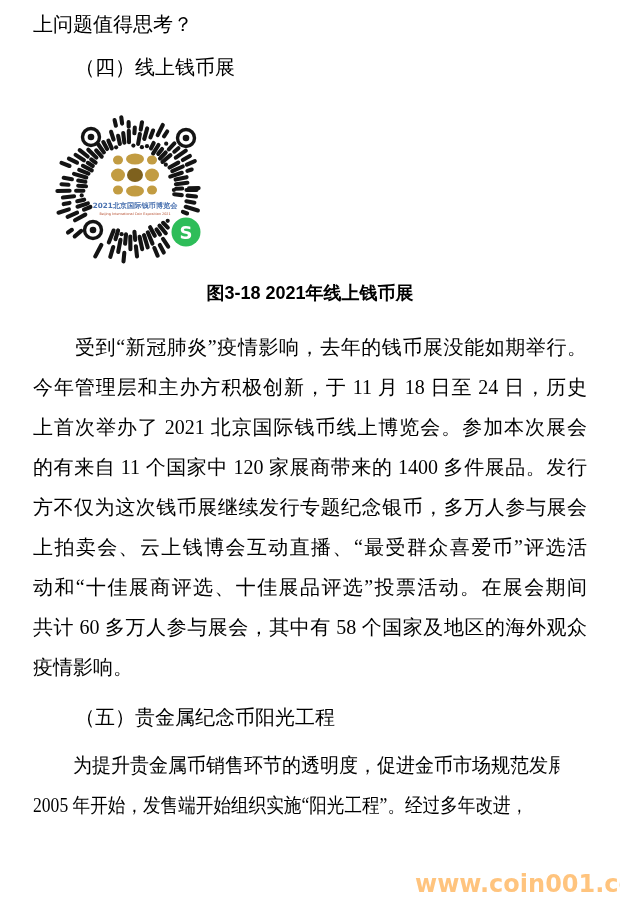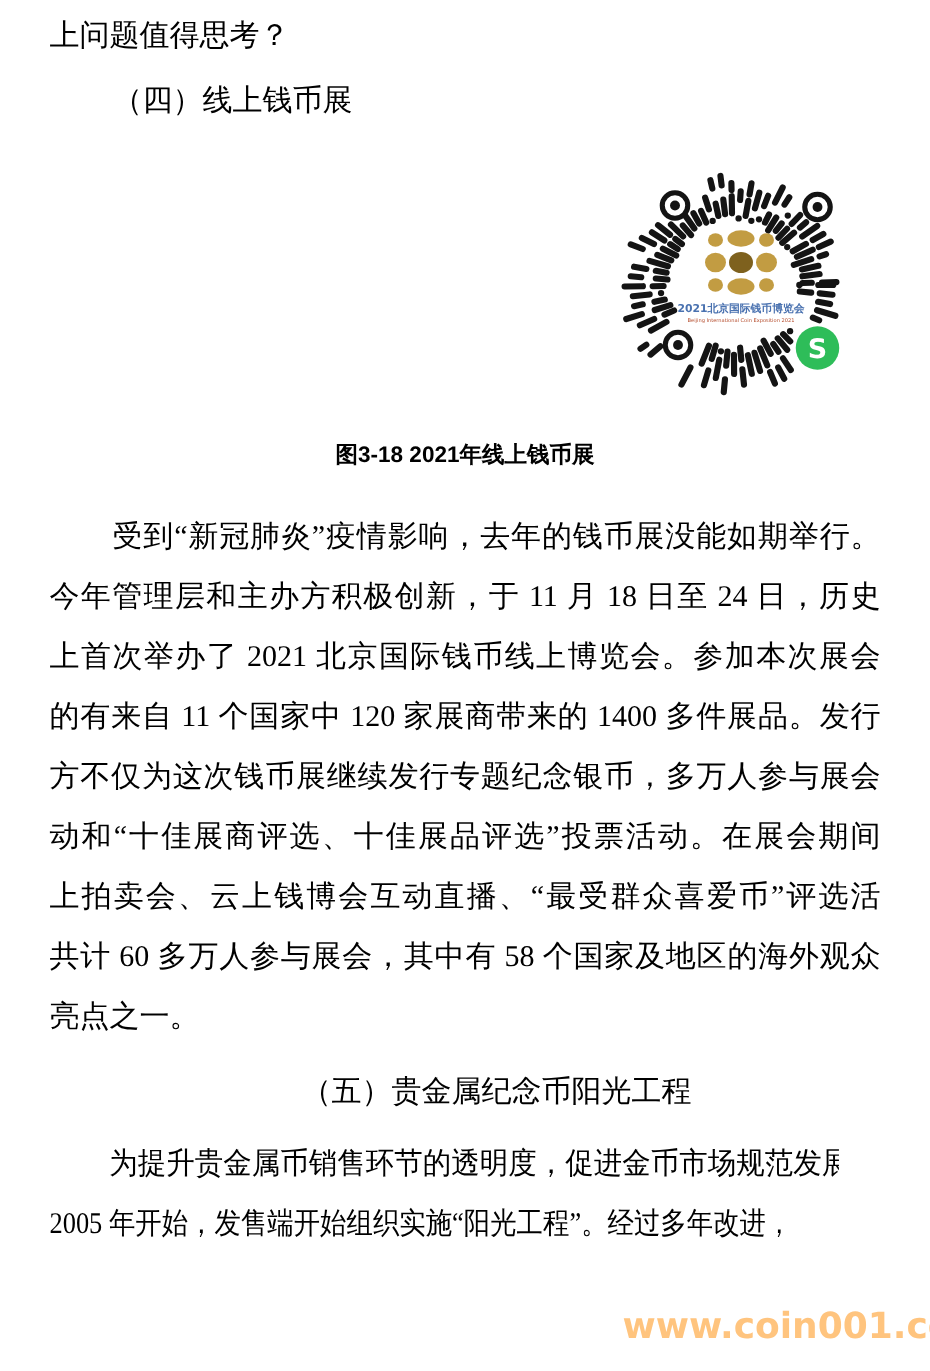--- a/index.html
+++ b/index.html
@@ -4,30 +4,30 @@
 <style>
   html,body{margin:0;padding:0;}
   body{
     width:620px;height:914px;background:#ffffff;color:#000;
     font-family:"Liberation Serif","DejaVu Serif",serif;
     position:relative;overflow:hidden;
   }
   .doc{padding:4px 33px 0 33px;}
   .tline{font-size:20px;line-height:40px;height:40px;white-space:nowrap;overflow:hidden;}
   .h4{margin-top:3px;text-indent:42px;}
-  .qr-wrap{height:160px;margin-top:25px;display:flex;justify-content:flex-end;align-items:center;}
-  .caption{margin-top:19px;height:26px;line-height:26px;text-align:center;
-    font-family:"Liberation Sans","DejaVu Sans",sans-serif;font-weight:bold;font-size:15px;}
+  .qr-wrap{height:160px;margin-top:25px;display:flex;justify-content:flex-start;align-items:center;}
+  .caption{margin-top:8px;height:26px;line-height:26px;text-align:center;
+    font-family:"Liberation Sans","DejaVu Sans",sans-serif;font-weight:bold;font-size:18px;}
   .para{margin-top:21px;}
   .para2{margin-top:8px;}
   .line{font-size:20px;line-height:40px;height:40px;overflow:hidden;}
   .jline{text-align:justify;}
   .jline::after{content:"";display:inline-block;width:100%;height:0;}
   .indent{text-indent:42px;}
-  .h5{margin-top:10px;text-indent:42px;text-align:center;}
+  .h5{margin-top:10px;text-indent:42px;}
   .sq95{white-space:nowrap;transform:scaleX(.95);transform-origin:0 50%;}
   .sq88{white-space:nowrap;transform:scaleX(.88);transform-origin:0 50%;}
   .watermark{
     position:absolute;left:415px;top:869px;z-index:5;
     font-family:"DejaVu Sans","Liberation Sans",sans-serif;
     font-weight:bold;font-size:24px;line-height:30px;opacity:.5;white-space:nowrap;
   }
   svg text{font-family:"DejaVu Sans","Liberation Sans",sans-serif;}
 </style>
 </head>
@@ -178,24 +178,24 @@
   </div>
 
   <div class="caption">图3-18 2021年线上钱币展</div>
 
   <div class="para">
     <div class="line jline indent">受到“新冠肺炎”疫情影响，去年的钱币展没能如期举行。</div>
     <div class="line jline">今年管理层和主办方积极创新，于 11 月 18 日至 24 日，历史</div>
     <div class="line jline">上首次举办了 2021 北京国际钱币线上博览会。参加本次展会</div>
     <div class="line jline">的有来自 11 个国家中 120 家展商带来的 1400 多件展品。发行</div>
     <div class="line jline">方不仅为这次钱币展继续发行专题纪念银币，多万人参与展会</div>
+    <div class="line jline">上拍卖会、云上钱博会互动直播、“最受群众喜爱币”评选活</div>
     <div class="line jline">动和“十佳展商评选、十佳展品评选”投票活动。在展会期间</div>
-    <div class="line jline">上拍卖会、云上钱博会互动直播、“最受群众喜爱币”评选活</div>
     <div class="line jline">共计 60 多万人参与展会，其中有 58 个国家及地区的海外观众</div>
-    <div class="line">亮点之一。</div>
+    <div class="line">疫情影响。</div>
   </div>
 
   <div class="tline h5">（五）贵金属纪念币阳光工程</div>
 
   <div class="para2">
     <div class="line sq95 indent">为提升贵金属币销售环节的透明度，促进金币市场规范发展，从</div>
     <div class="line sq88">2005 年开始，发售端开始组织实施“阳光工程”。经过多年改进，一</div>
   </div>
 
 </div>

